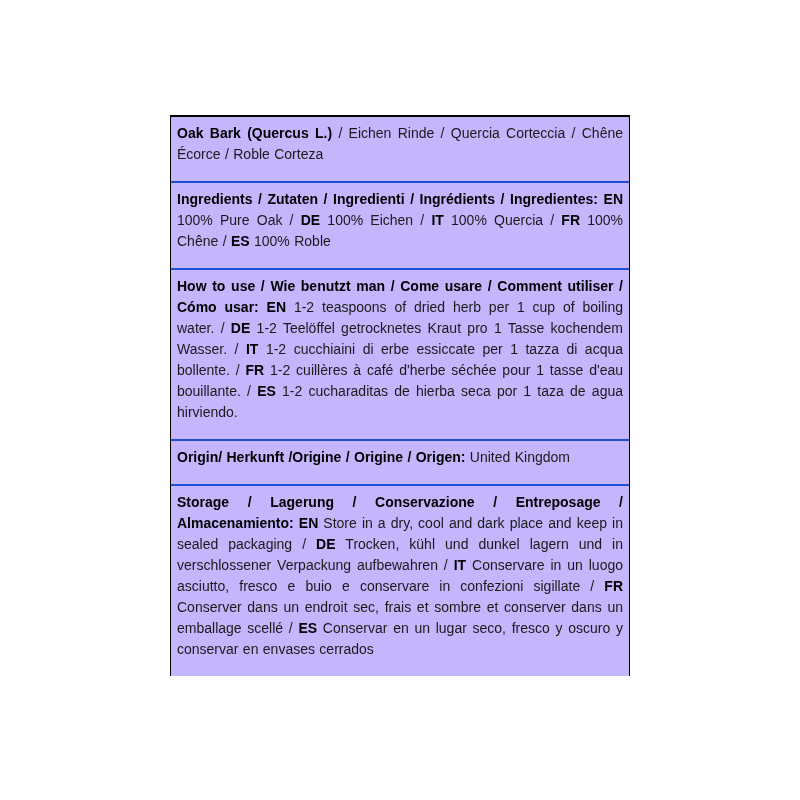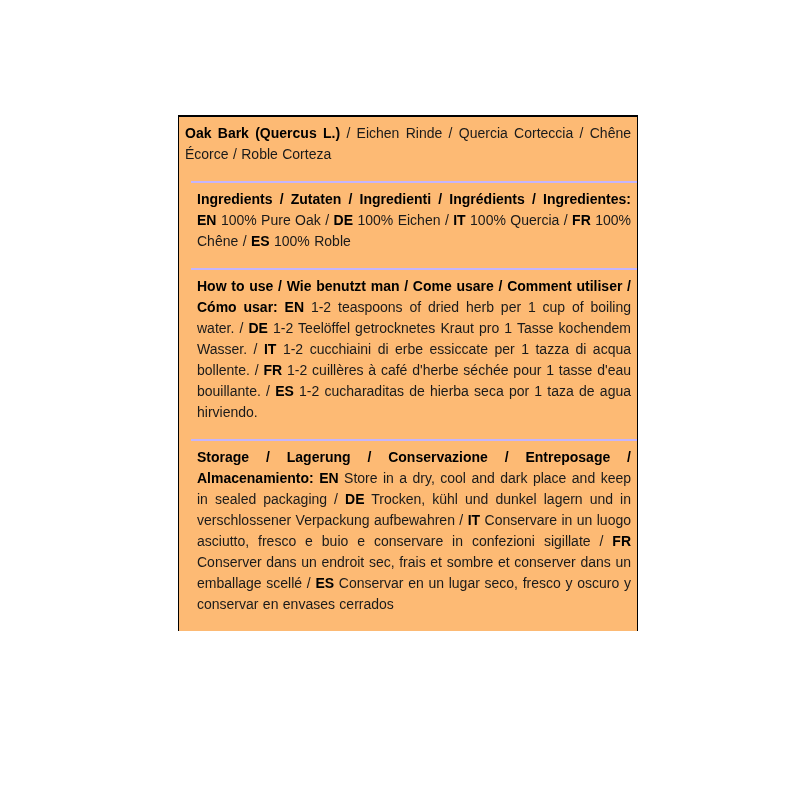--- a/index.html
+++ b/index.html
@@ -13,51 +13,51 @@
   }
   .page {
     position: relative;
     width: 800px;
     height: 800px;
     background: #ffffff;
     overflow: hidden;
   }
   .label-box {
     position: absolute;
-    left: 178px;
+    left: 170px;
     top: 115px;
     width: 460px;
     box-sizing: border-box;
     border-top: 2px solid #000000;
     border-left: 1px solid #000000;
     border-right: 1px solid #000000;
-    background: #fdba74;
+    background: #c4b5fd;
   }
   .section {
     padding: 6px 6px 16px 6px;
     font-size: 14px;
     line-height: 21px;
     text-align: justify;
     word-spacing: 0.5px;
   }
   .section + .section {
-    border-top: 2px solid #c4b5fd;
-    margin-left: 12px;
+    border-top: 2px solid #1d4ed8;
   }
   .section b {
     font-weight: bold;
     color: #000000;
   }
   .section span {
     color: #1a1a1a;
   }
 </style>
 </head>
 <body>
 
 <div class="page">
   <div class="label-box">
     <div class="section"><b>Oak Bark (Quercus L.)</b><span> / Eichen Rinde / Quercia Corteccia / Chêne Écorce / Roble Corteza</span></div>
     <div class="section"><b>Ingredients / Zutaten / Ingredienti / Ingrédients / Ingredientes: </b><b>EN</b><span> 100% Pure Oak / </span><b>DE</b><span> 100% Eichen / </span><b>IT</b><span> 100% Quercia / </span><b>FR</b><span> 100% Chêne / </span><b>ES</b><span> 100% Roble</span></div>
     <div class="section"><b>How to use / Wie benutzt man / Come usare / Comment utiliser / Cómo usar: </b><b>EN</b><span> 1-2 teaspoons of dried herb per 1 cup of boiling water. / </span><b>DE</b><span> 1-2 Teelöffel getrocknetes Kraut pro 1 Tasse kochendem Wasser. / </span><b>IT</b><span> 1-2 cucchiaini di erbe essiccate per 1 tazza di acqua bollente. / </span><b>FR</b><span> 1-2 cuillères à café d'herbe séchée pour 1 tasse d'eau bouillante. / </span><b>ES</b><span> 1-2 cucharaditas de hierba seca por 1 taza de agua hirviendo.</span></div>
+    <div class="section"><b>Origin/ Herkunft /Origine / Origine / Origen:</b><span> United Kingdom</span></div>
     <div class="section"><b>Storage / Lagerung / Conservazione / Entreposage / Almacenamiento: </b><b>EN</b><span> Store in a dry, cool and dark place and keep in sealed packaging / </span><b>DE</b><span> Trocken, kühl und dunkel lagern und in verschlossener Verpackung aufbewahren / </span><b>IT</b><span> Conservare in un luogo asciutto, fresco e buio e conservare in confezioni sigillate / </span><b>FR</b><span> Conserver dans un endroit sec, frais et sombre et conserver dans un emballage scellé / </span><b>ES</b><span> Conservar en un lugar seco, fresco y oscuro y conservar en envases cerrados</span></div>
   </div>
 </div>
 
 </body></html>

